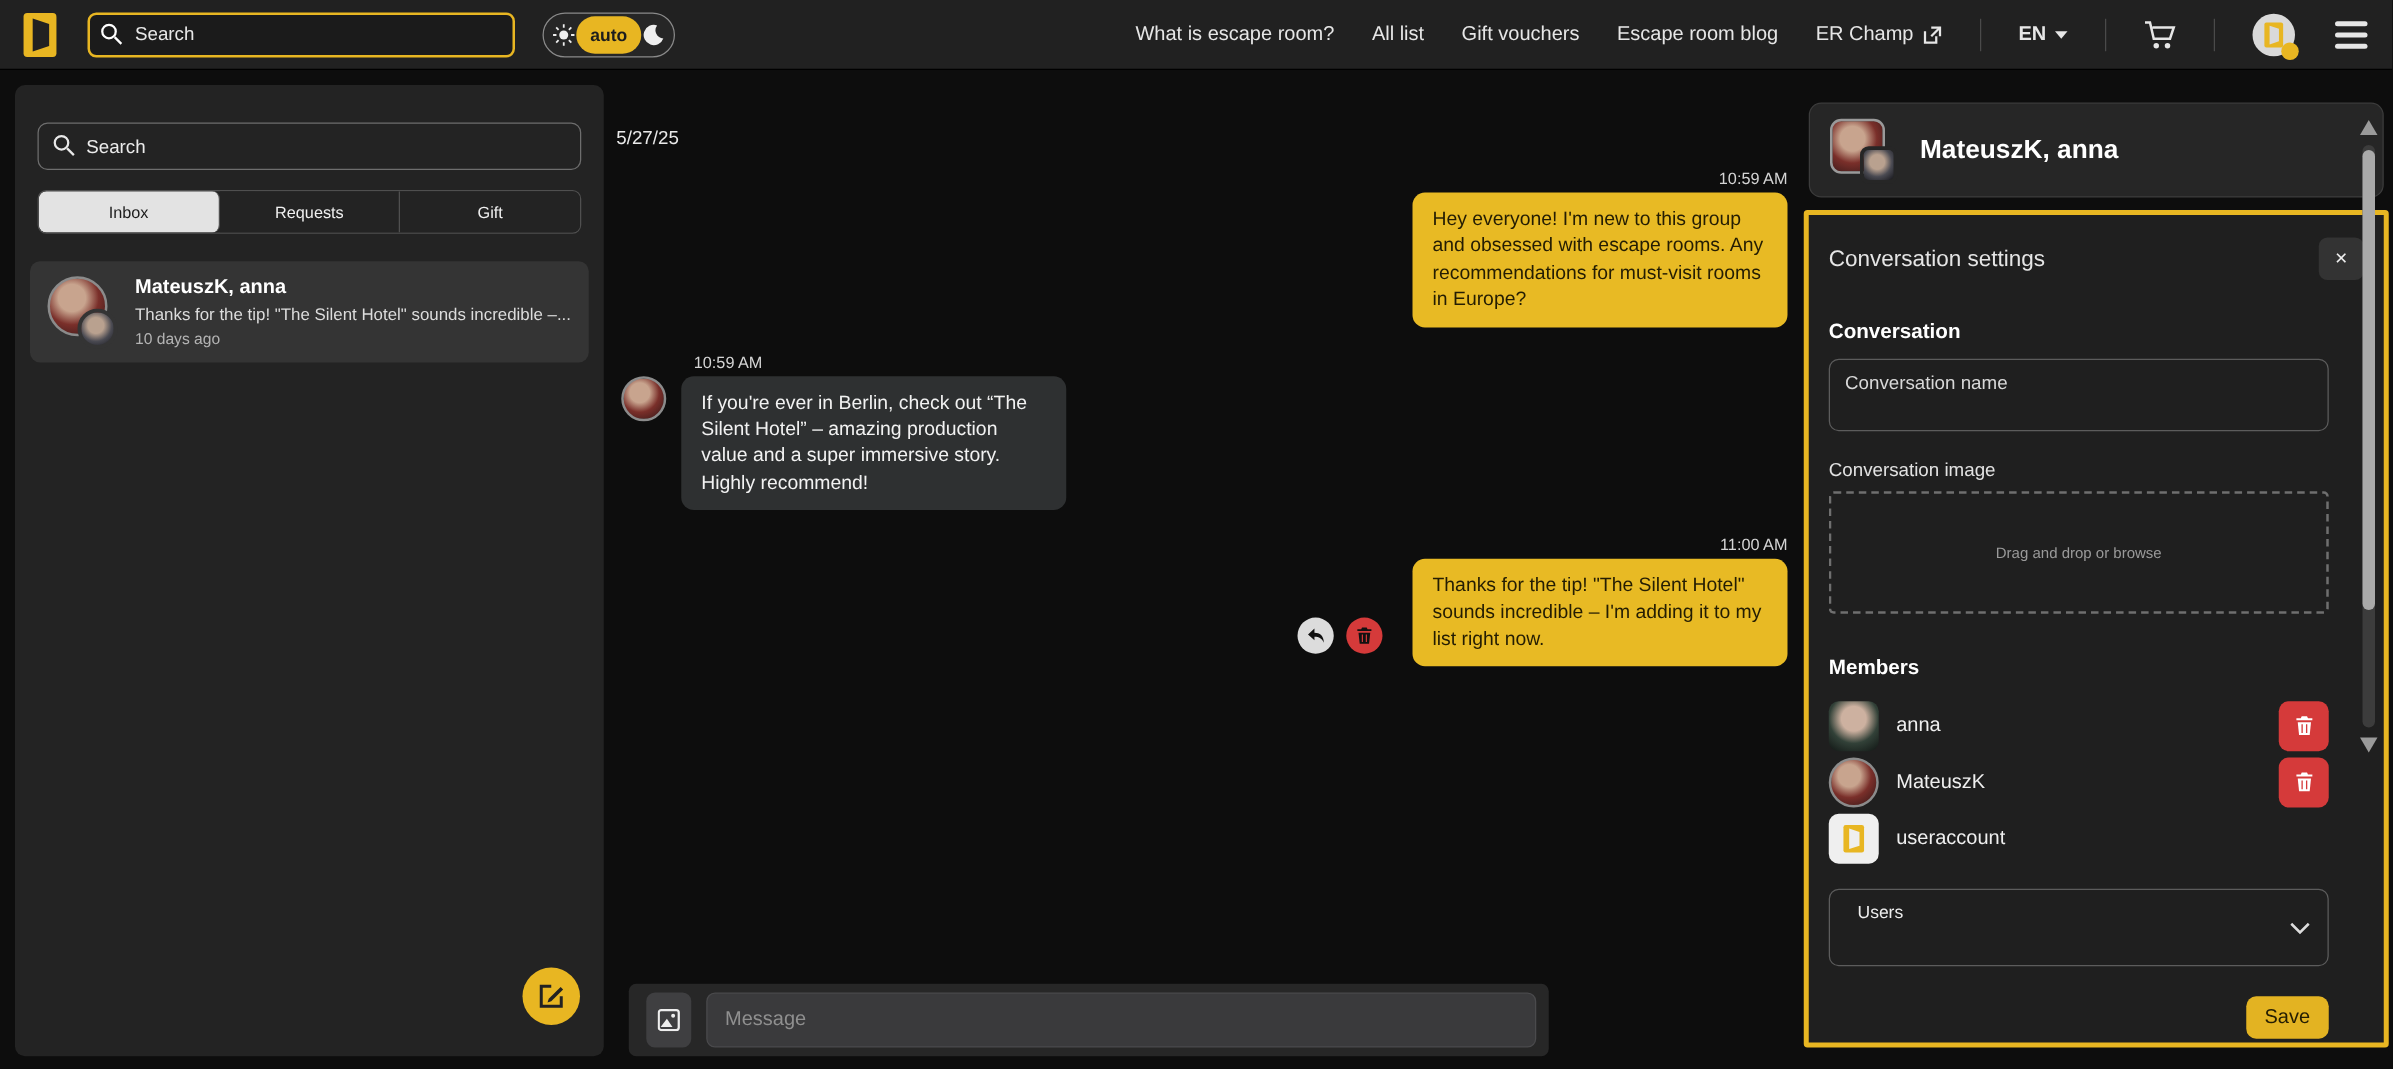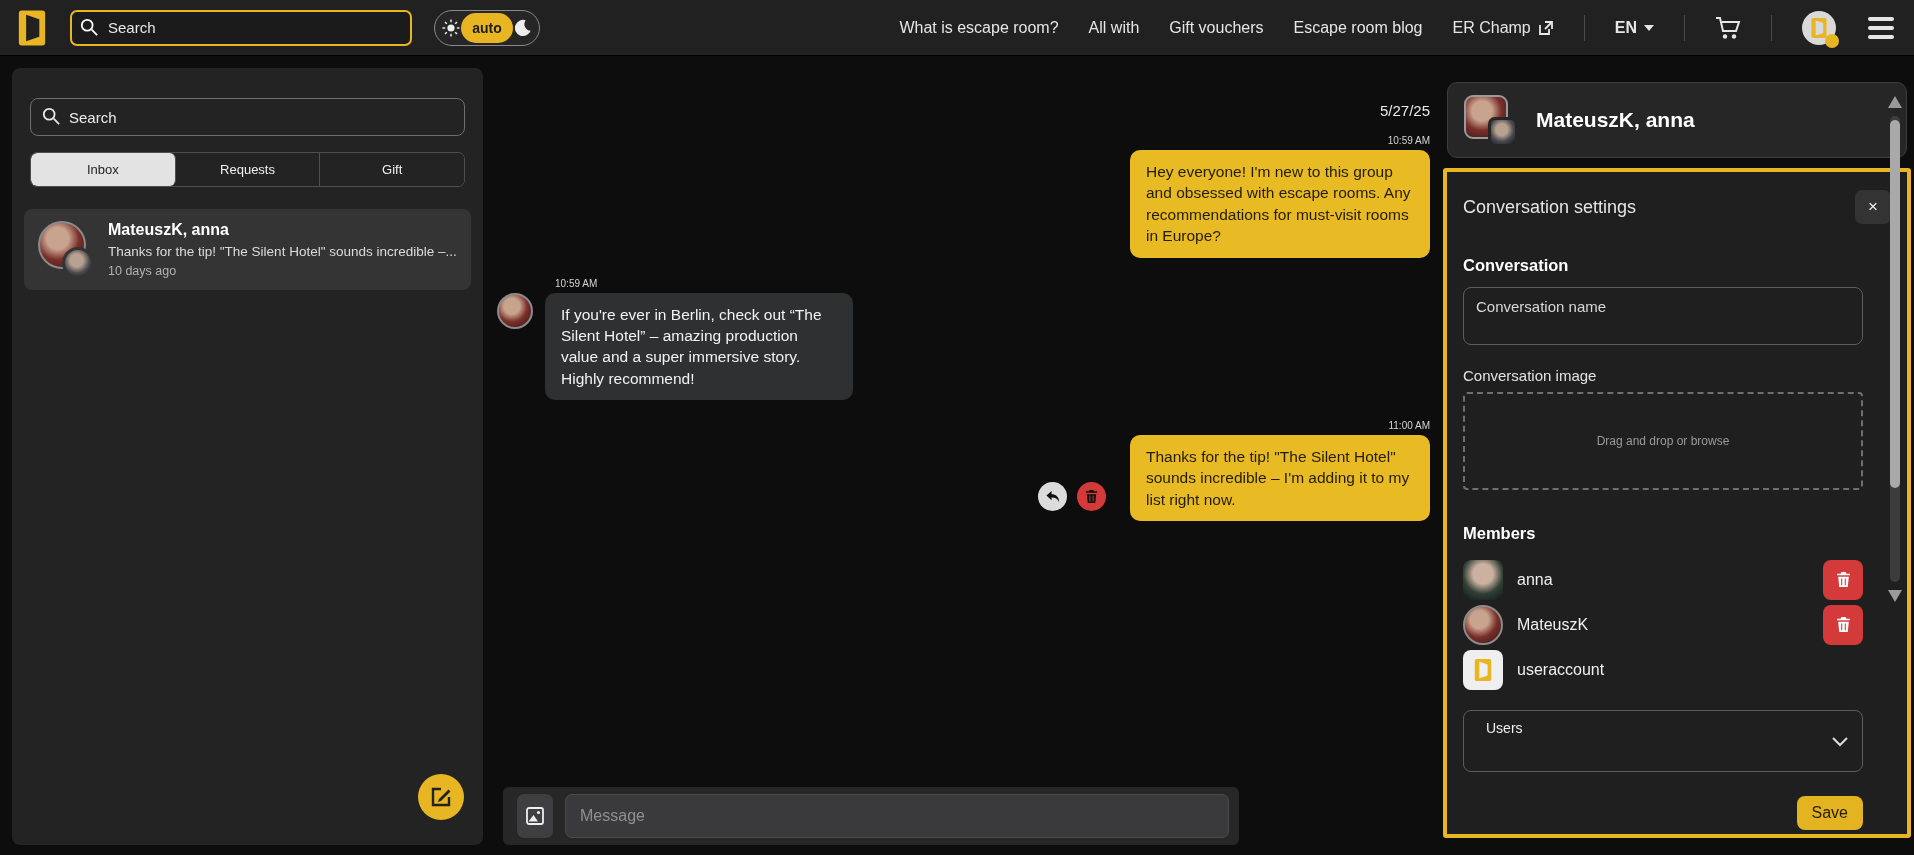--- a/index.html
+++ b/index.html
@@ -45,22 +45,22 @@
   .avatar-small { position:absolute; right:0; bottom:-2px; width:32px; height:32px; border-radius:50%; background:radial-gradient(circle at 45% 40%, #b9a18f 0 30%, #4a4a52 60%, #15151a 100%); border:3px solid #343434; }
   .convo-meta { min-width:0; }
   .convo-name { font-size:16px; font-weight:bold; color:#fff; }
   .convo-preview { margin-top:5px; font-size:13.5px; color:#dcdcdc; white-space:nowrap; overflow:hidden; }
   .convo-time { margin-top:5px; font-size:12.5px; color:#b3b3b3; }
   .compose-btn { position:absolute; right:19px; bottom:25px; width:46px; height:46px; border-radius:50%; background:#e8b622; display:flex; align-items:center; justify-content:center; cursor:pointer; }
   .compose-btn svg { width:22px; height:22px; }
 
   
   .chat { position:absolute; left:483px; top:56px; width:957px; height:799px; padding:0 10px; }
-  .chat-date { text-align:right; margin-top:46px; font-size:15px; color:#e9e9e9; }
-  .msg-ts { font-size:10px; color:#d4d4d4; margin-bottom:4px; }
+  .chat-date { text-align:left; margin-top:46px; font-size:15px; color:#e9e9e9; }
+  .msg-ts { font-size:13px; color:#d4d4d4; margin-bottom:4px; }
   .row-right { display:flex; flex-direction:column; align-items:flex-end; }
   .row-left { display:flex; flex-direction:column; align-items:flex-start; }
   .bubble { border-radius:10px; padding:11px 16px; font-size:15.5px; line-height:1.38; }
   .bubble.yellow { background:#e8ba24; color:#241d03; max-width:300px; }
   .bubble.dark { background:#2e3031; color:#f2f2f2; max-width:308px; }
   .left-group { display:flex; align-items:flex-start; gap:12px; margin-left:4px; }
   .msg-avatar { width:36px; height:36px; border-radius:50%; flex:0 0 auto; background:radial-gradient(circle at 40% 35%, #c8a48e 0 28%, #7a2f2a 55%, #2c1516 100%); border:2px solid #8b8b8b; }
   .right-group { display:flex; align-items:center; gap:10px; }
   .msg-actions { display:flex; gap:10px; align-self:flex-end; margin-bottom:10px; margin-right:14px; }
   .action-circle { width:29px; height:29px; border-radius:50%; display:flex; align-items:center; justify-content:center; cursor:pointer; }
@@ -145,21 +145,21 @@
           <line x1="14.6" y1="5.4" x2="16.7" y2="3.3"></line>
       </g>
     </svg>
     <div class="auto-pill">auto</div>
     <svg class="theme-moon" viewBox="0 0 20 20">
       <path d="M13 1.5 A9 9 0 1 0 18.5 13 A7.2 7.2 0 0 1 13 1.5 Z" fill="#eee"></path>
     </svg>
   </div>
   <div class="nav-links">
     <span class="nav-link">What is escape room?</span>
-    <span class="nav-link">All with</span>
+    <span class="nav-link">All list</span>
     <span class="nav-link">Gift vouchers</span>
     <span class="nav-link">Escape room blog</span>
     <span class="nav-ext">
       <span>ER Champ</span>
       <svg width="16" height="16" viewBox="0 0 16 16">
         <path d="M2 5 v9 h9 v-5" fill="none" stroke="#e6e6e6" stroke-width="1.8"></path>
         <path d="M7 2 h7 v7" fill="none" stroke="#e6e6e6" stroke-width="1.8"></path>
         <line x1="14" y1="2" x2="7" y2="9" stroke="#e6e6e6" stroke-width="1.8"></line>
       </svg>
     </span>

